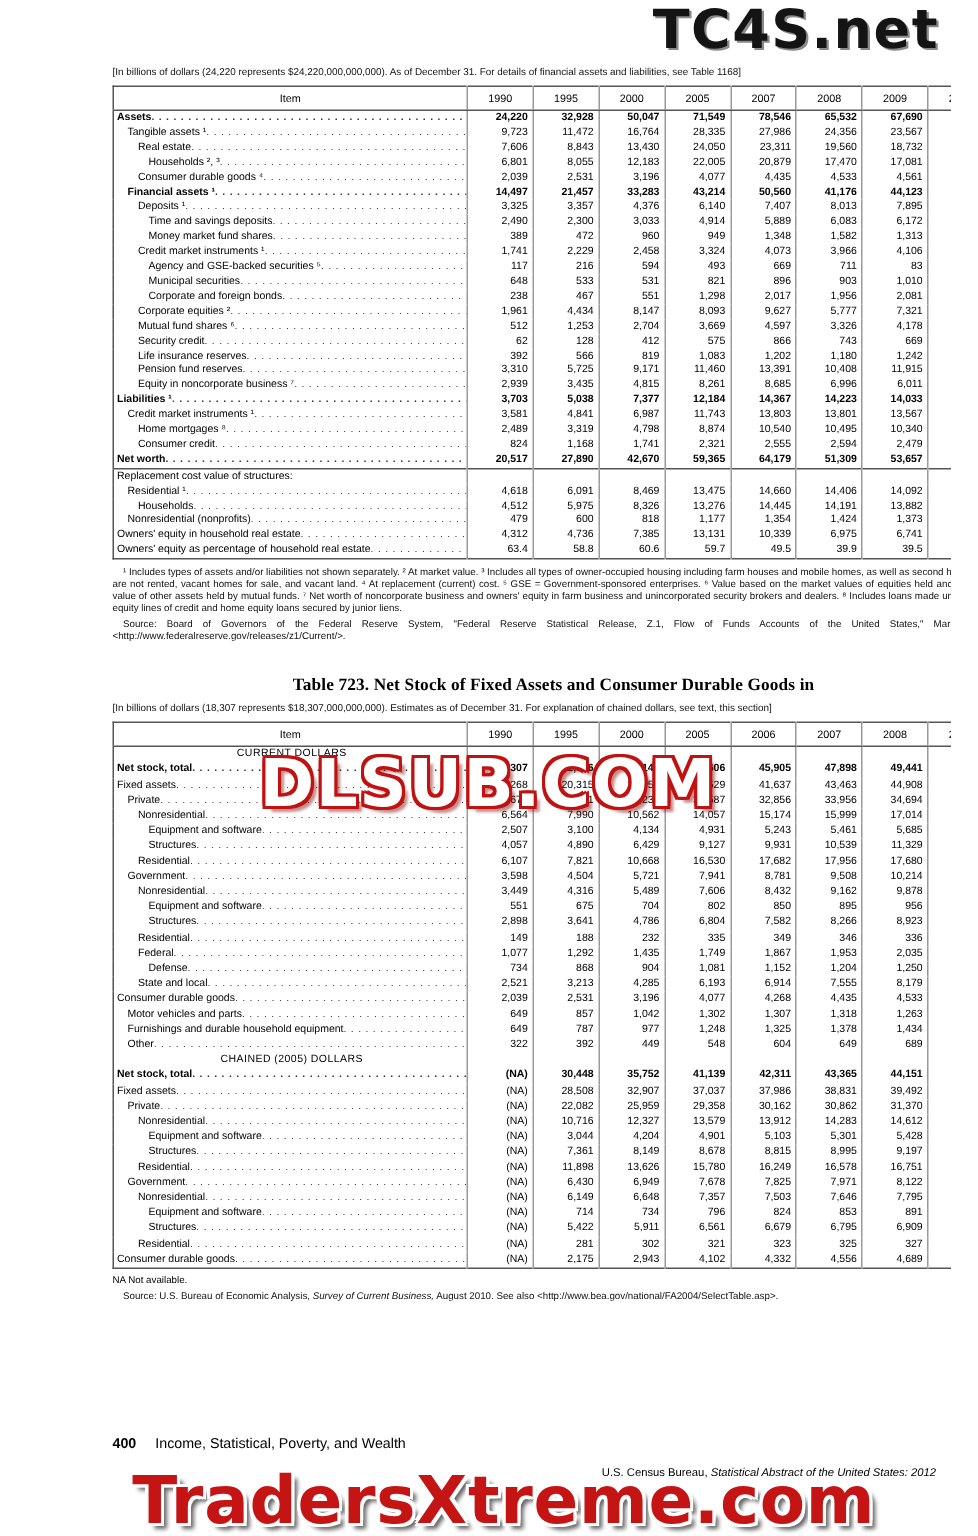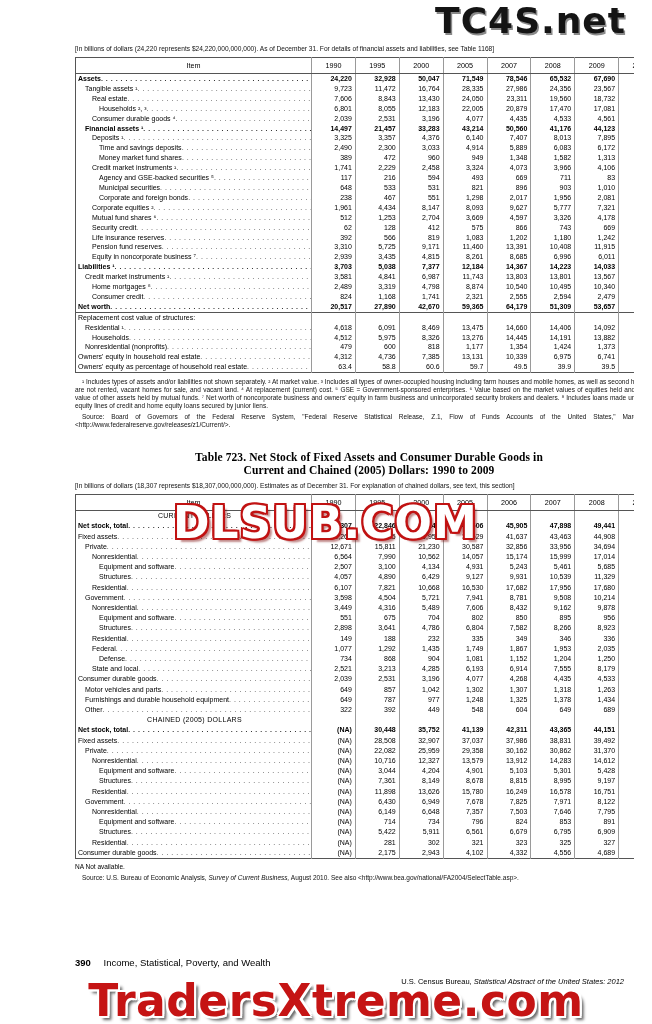--- a/index.html
+++ b/index.html
@@ -584,21 +584,20 @@
             <td class="num">38.5</td>
           </tr>
         </tbody>
       </table>
 
     <div class="footnotes">¹ Includes types of assets and/or liabilities not shown separately. ² At market value. ³ Includes all types of owner-occupied housing including farm houses and mobile homes, as well as second homes that are not rented, vacant homes for sale, and vacant land. ⁴ At replacement (current) cost. ⁵ GSE = Government-sponsored enterprises. ⁶ Value based on the market values of equities held and the book value of other assets held by mutual funds. ⁷ Net worth of noncorporate business and owners' equity in farm business and unincorporated security brokers and dealers. ⁸ Includes loans made under home equity lines of credit and home equity loans secured by junior liens.</div>
     <div class="source">Source: Board of Governors of the Federal Reserve System, "Federal Reserve Statistical Release, Z.1, Flow of Funds Accounts of the United States," March 2011, &lt;http://www.federalreserve.gov/releases/z1/Current/&gt;.</div>
 
     <div class="tbl-title gap-723">
       <span>Table 723. Net Stock of Fixed Assets and Consumer Durable Goods in</span><br>
-      <span>Current and Chained (2005) Dollars: 1990 to 2009</span>
     </div>
     <div class="headnote">[In billions of dollars (18,307 represents $18,307,000,000,000). Estimates as of December 31. For explanation of chained dollars, see text, this section]</div>
 
     <table class="data-table" id="t723" data-table="table723">
         <thead>
           <tr>
             <th>Item</th>
             <th>1990</th>
             <th>1995</th>
             <th>2000</th>
@@ -1148,21 +1147,21 @@
       </table>
 
     <div class="na-note">NA Not available.</div>
     <div class="source">
       <span>Source: U.S. Bureau of Economic Analysis, </span><span class="src-italic">Survey of Current Business,</span><span> August 2010. See also &lt;http://www.bea.gov/national/FA2004/SelectTable.asp&gt;.</span>
     </div>
 
   </div>
 
   <div class="page-footer">
-    <span class="pageno">390</span>
+    <span class="pageno">400</span>
     <span>Income, Statistical, Poverty, and Wealth</span>
   </div>
 
   <div class="census-line">
     <span>U.S. Census Bureau, </span><span class="src-italic">Statistical Abstract of the United States: 2012</span>
   </div>
 
   <div class="wm-mid">DLSUB.COM</div>
   <div class="wm-bottom">TradersXtreme.com</div>
 

